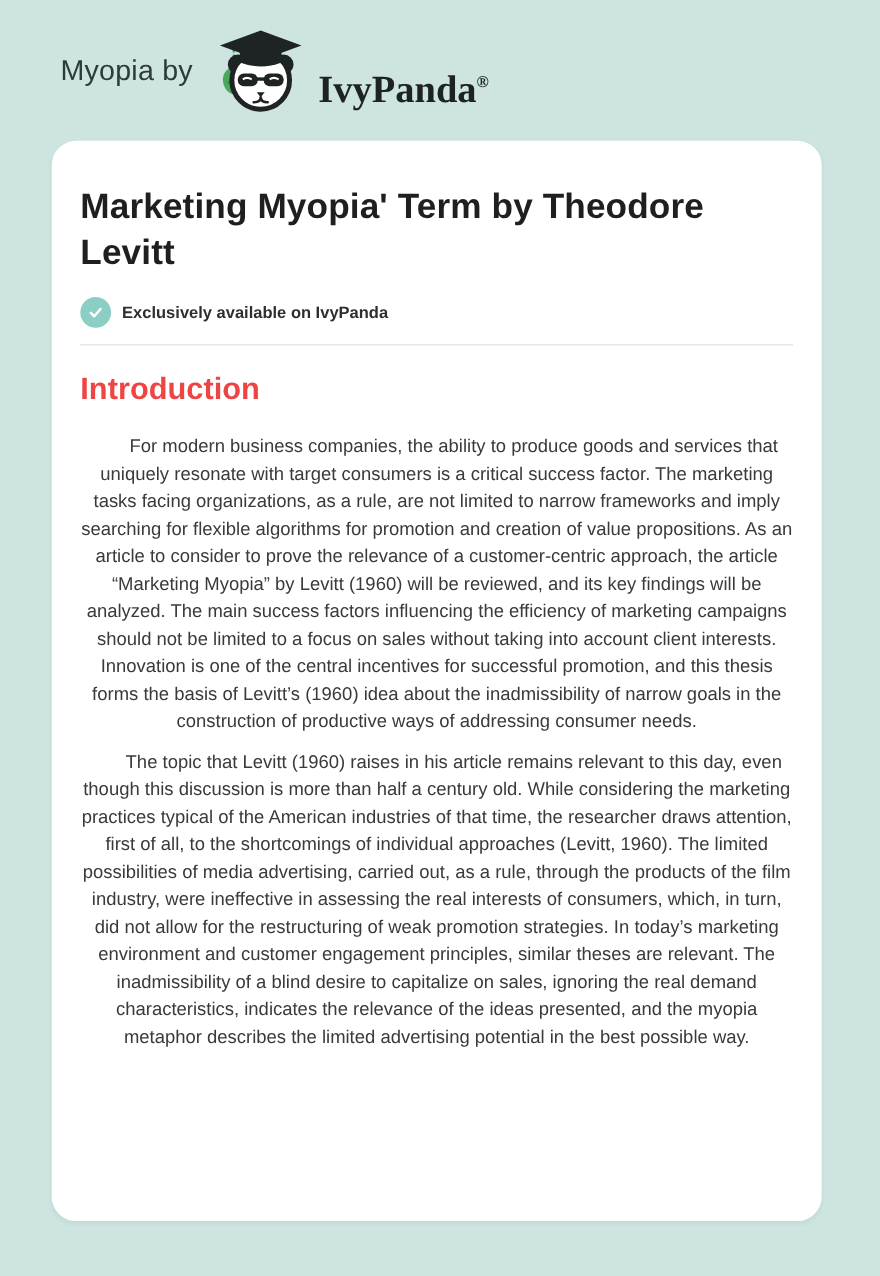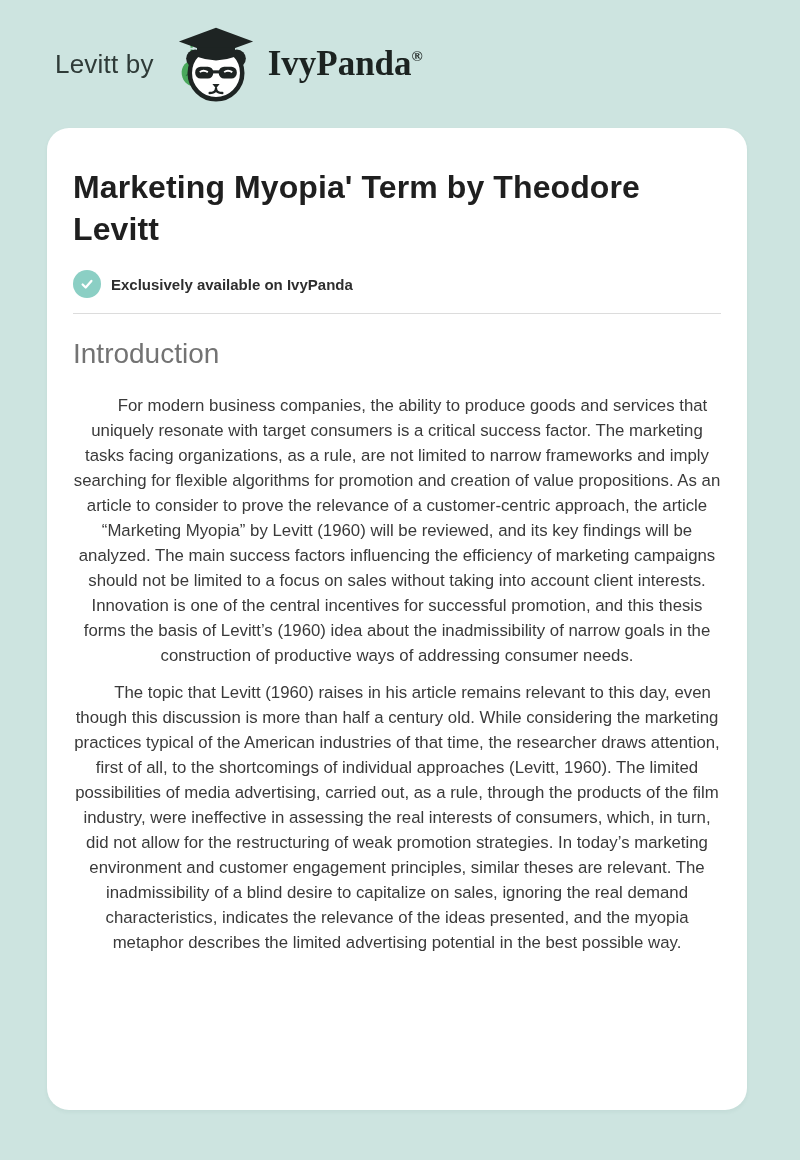--- a/index.html
+++ b/index.html
@@ -19,21 +19,21 @@
     align-items: center;
     padding-left: 55px;
   }
   .essay-by {
     font-size: 26px;
     color: #2f3b38;
     letter-spacing: 0.2px;
   }
   .logo-wrap {
     display: flex;
-    align-items: center;
+    align-items: flex-end;
     margin-left: 16px;
     cursor: pointer;
   }
   .logo-svg { width: 92px; height: 76px; display: block; }
   .brand {
     font-family: "Liberation Serif", serif;
     font-weight: bold;
     font-size: 35px;
     color: #1c2321;
     margin-left: 6px;
@@ -86,41 +86,41 @@
     font-weight: bold;
     color: #2e2e2e;
   }
   .divider {
     border: none;
     border-top: 1px solid #dcdcdc;
     margin: 0 0 22px 0;
   }
   .section-heading {
     font-size: 28px;
-    font-weight: normal;
-    color: #737373;
+    font-weight: bold;
+    color: #ef4444;
     line-height: 1.3;
     margin-bottom: 20px;
   }
   .essay-section + .essay-section { margin-top: 12px; }
   .essay-paragraph {
     font-size: 16.8px;
     line-height: 25px;
     color: #3a3a3a;
     text-indent: 31px;
     margin-bottom: 22px;
     text-align: center;
   }
   .essay-paragraph:last-child { margin-bottom: 0; }
 </style>
 </head>
 <body>
 
 <header class="site-header">
-  <span class="essay-by">Levitt by</span>
+  <span class="essay-by">Myopia by</span>
   <span class="logo-wrap">
     <span>
       <svg class="logo-svg" viewBox="0 0 100 84" xmlns="http://www.w3.org/2000/svg">
 
         <line x1="23" y1="16" x2="23" y2="40" stroke="#4aa85c" stroke-width="2.4" stroke-dasharray="3 2"></line>
 
         <path d="M23 38 C14 40 10 48 13 57 C15 63 20 66 23 66 C26 66 31 63 33 57 C36 48 32 40 23 38 Z" fill="#4aa85c"></path>
         <path d="M23 42 L23 63 M23 50 L17 55 M23 50 L29 55" stroke="#2e7d43" stroke-width="1.6" fill="none"></path>
 
         <circle cx="27" cy="36" r="10" fill="#1e2423"></circle>

